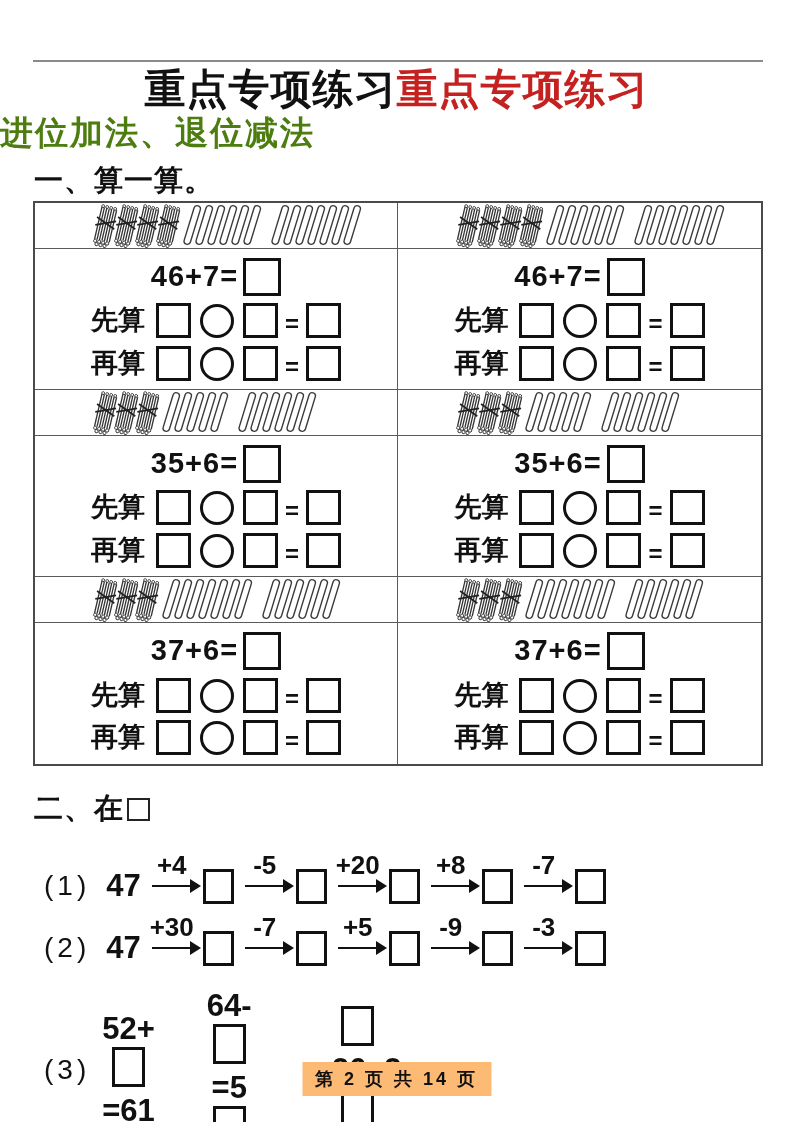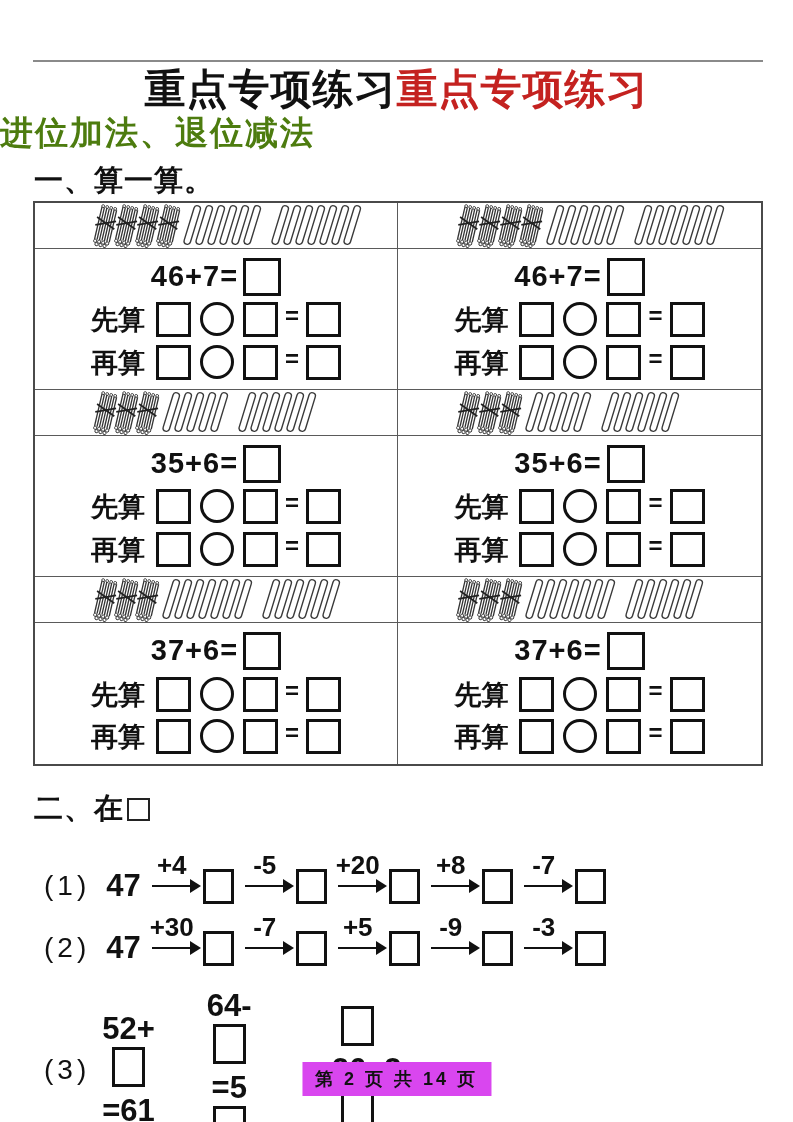--- a/index.html
+++ b/index.html
@@ -23,21 +23,21 @@
   .trow .cell:last-child{border-right:none;}
   .trow.last .cell{border-bottom:none;}
   .sticks{height:46px;display:flex;align-items:center;padding-left:56px;overflow:hidden;}
   .eqcell{height:141px;display:flex;flex-direction:column;justify-content:space-evenly;align-items:center;padding:2px 12px;}
   .eline1{display:flex;align-items:center;}
   .expr{font-size:29px;font-weight:600;letter-spacing:1px;}
   .box{display:inline-block;border:3px solid #111;background:#fff;box-sizing:border-box;}
   .b38{width:38px;height:38px;margin-left:5px;}
   .b35{width:35px;height:35px;}
   .circle{display:inline-block;width:34px;height:34px;border:3px solid #111;border-radius:50%;box-sizing:border-box;}
-  .sub{display:flex;align-items:flex-start;gap:9px;}
+  .sub{display:flex;align-items:flex-end;gap:9px;}
   .slabel{font-size:27px;font-weight:bold;margin-right:2px;}
   .eqsign{font-size:24px;font-weight:bold;margin:0 -2px;}
 
   
   .h2{position:absolute;top:789px;left:34px;font-size:29px;font-weight:bold;letter-spacing:1px;display:flex;align-items:center;}
   .hbox{display:inline-block;width:23px;height:23px;border:2.5px solid #222;margin:0 3px;box-sizing:border-box;}
   .chain{position:absolute;left:44px;display:flex;align-items:center;gap:6px;height:40px;}
   .chain1{top:866px;}
   .chain2{top:928px;}
   .clabel{font-size:28px;letter-spacing:4px;margin-right:10px;}
@@ -52,21 +52,21 @@
 
   .line3{position:absolute;top:988px;left:44px;display:flex;align-items:center;font-size:31px;font-weight:600;}
   .l3group{display:flex;align-items:center;flex-direction:column;}
   .l3box{display:inline-block;width:33px;height:40px;border:3px solid #111;box-sizing:border-box;margin:0 3px 6px 3px;background:#fff;}
   .gap1{margin-left:52px;}
   .gap2{margin-left:62px;}
   .l3label{font-size:28px;letter-spacing:4px;margin-right:12px;font-weight:normal;}
 
   
   .footer{position:absolute;top:1062px;left:50%;transform:translateX(-50%);
-    background:#d946ef;color:#111;font-size:18px;font-weight:bold;
+    background:#fdba74;color:#111;font-size:18px;font-weight:bold;
     padding:5px 13px;letter-spacing:3px;white-space:nowrap;}
 </style>
 </head>
 <body>
 
 <div class="topline"></div>
 
 <div class="title"><span>重点专项练习</span><span class="red">重点专项练习</span></div>
 
 <div class="subtitle">进位加法、退位减法</div>

